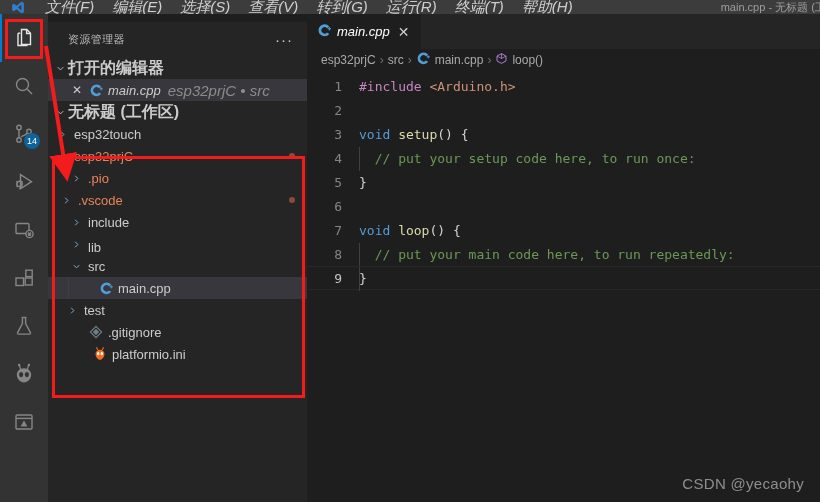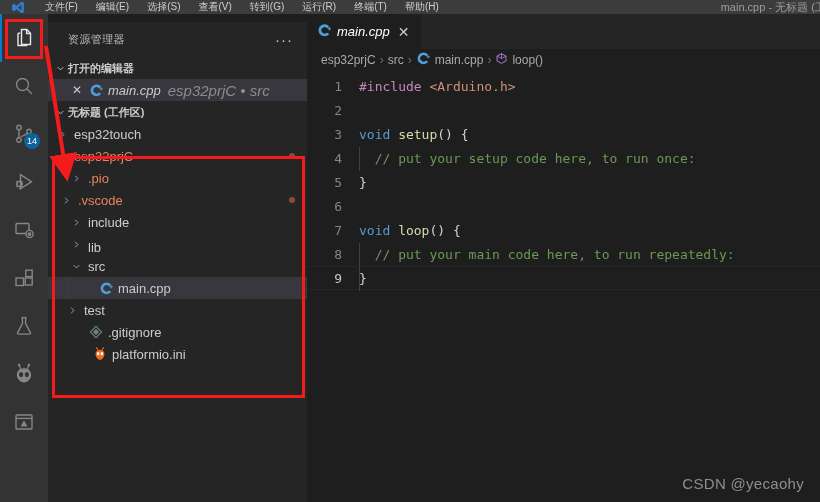--- a/index.html
+++ b/index.html
@@ -15,22 +15,22 @@
   
   .titlebar {
     position: absolute; left: 0; top: 0; width: 820px; height: 14px;
     background: #3c3c3c; display: flex; align-items: center;
     overflow: hidden;
   }
   .logo-box { width: 36px; height: 14px; display: flex; align-items: center; justify-content: center; }
   .vs-logo { width: 14px; height: 13px; }
   .menu-list { display: flex; align-items: center; }
   .menu-item {
-    color: #cfcfcf; font-size: 10px; line-height: 14px;
-    padding: 0 9px; white-space: nowrap; cursor: default;
+    color: #cfcfcf; font-size: 15px; line-height: 14px;
+    padding: 0 9px; white-space: nowrap; cursor: default; font-style: italic;
   }
   .win-title {
     position: absolute; left: 0; top: 0; width: 820px; height: 14px;
     text-align: center; color: #9d9d9d; font-size: 11px; line-height: 14px;
     pointer-events: none; white-space: nowrap;
     padding-left: 390px;
   }
   .win-title span { position: relative; left: 218px; }
 
   
@@ -65,21 +65,21 @@
   .sb-title {
     height: 35px; display: flex; align-items: center;
     padding: 0 6px 0 20px; color: #bbbbbb;
     font-size: 11px; letter-spacing: .4px;
   }
   .sb-title .label { flex: 1; }
   .sb-more { color: #cccccc; font-size: 15px; line-height: 8px; padding: 0 8px; cursor: pointer; letter-spacing: 1px; }
 
   .section-header {
     height: 22px; display: flex; align-items: center;
-    color: #cccccc; font-size: 11px; font-weight: bold;
+    color: #cccccc; font-size: 16px; font-weight: bold;
     padding-left: 4px; cursor: pointer;
   }
   .twisty {
     width: 16px; height: 22px; display: flex; align-items: center; justify-content: center;
     color: #cccccc; flex: 0 0 16px;
   }
   .twisty svg { display: block; }
 
   .row {
     height: 22px; display: flex; align-items: center;

